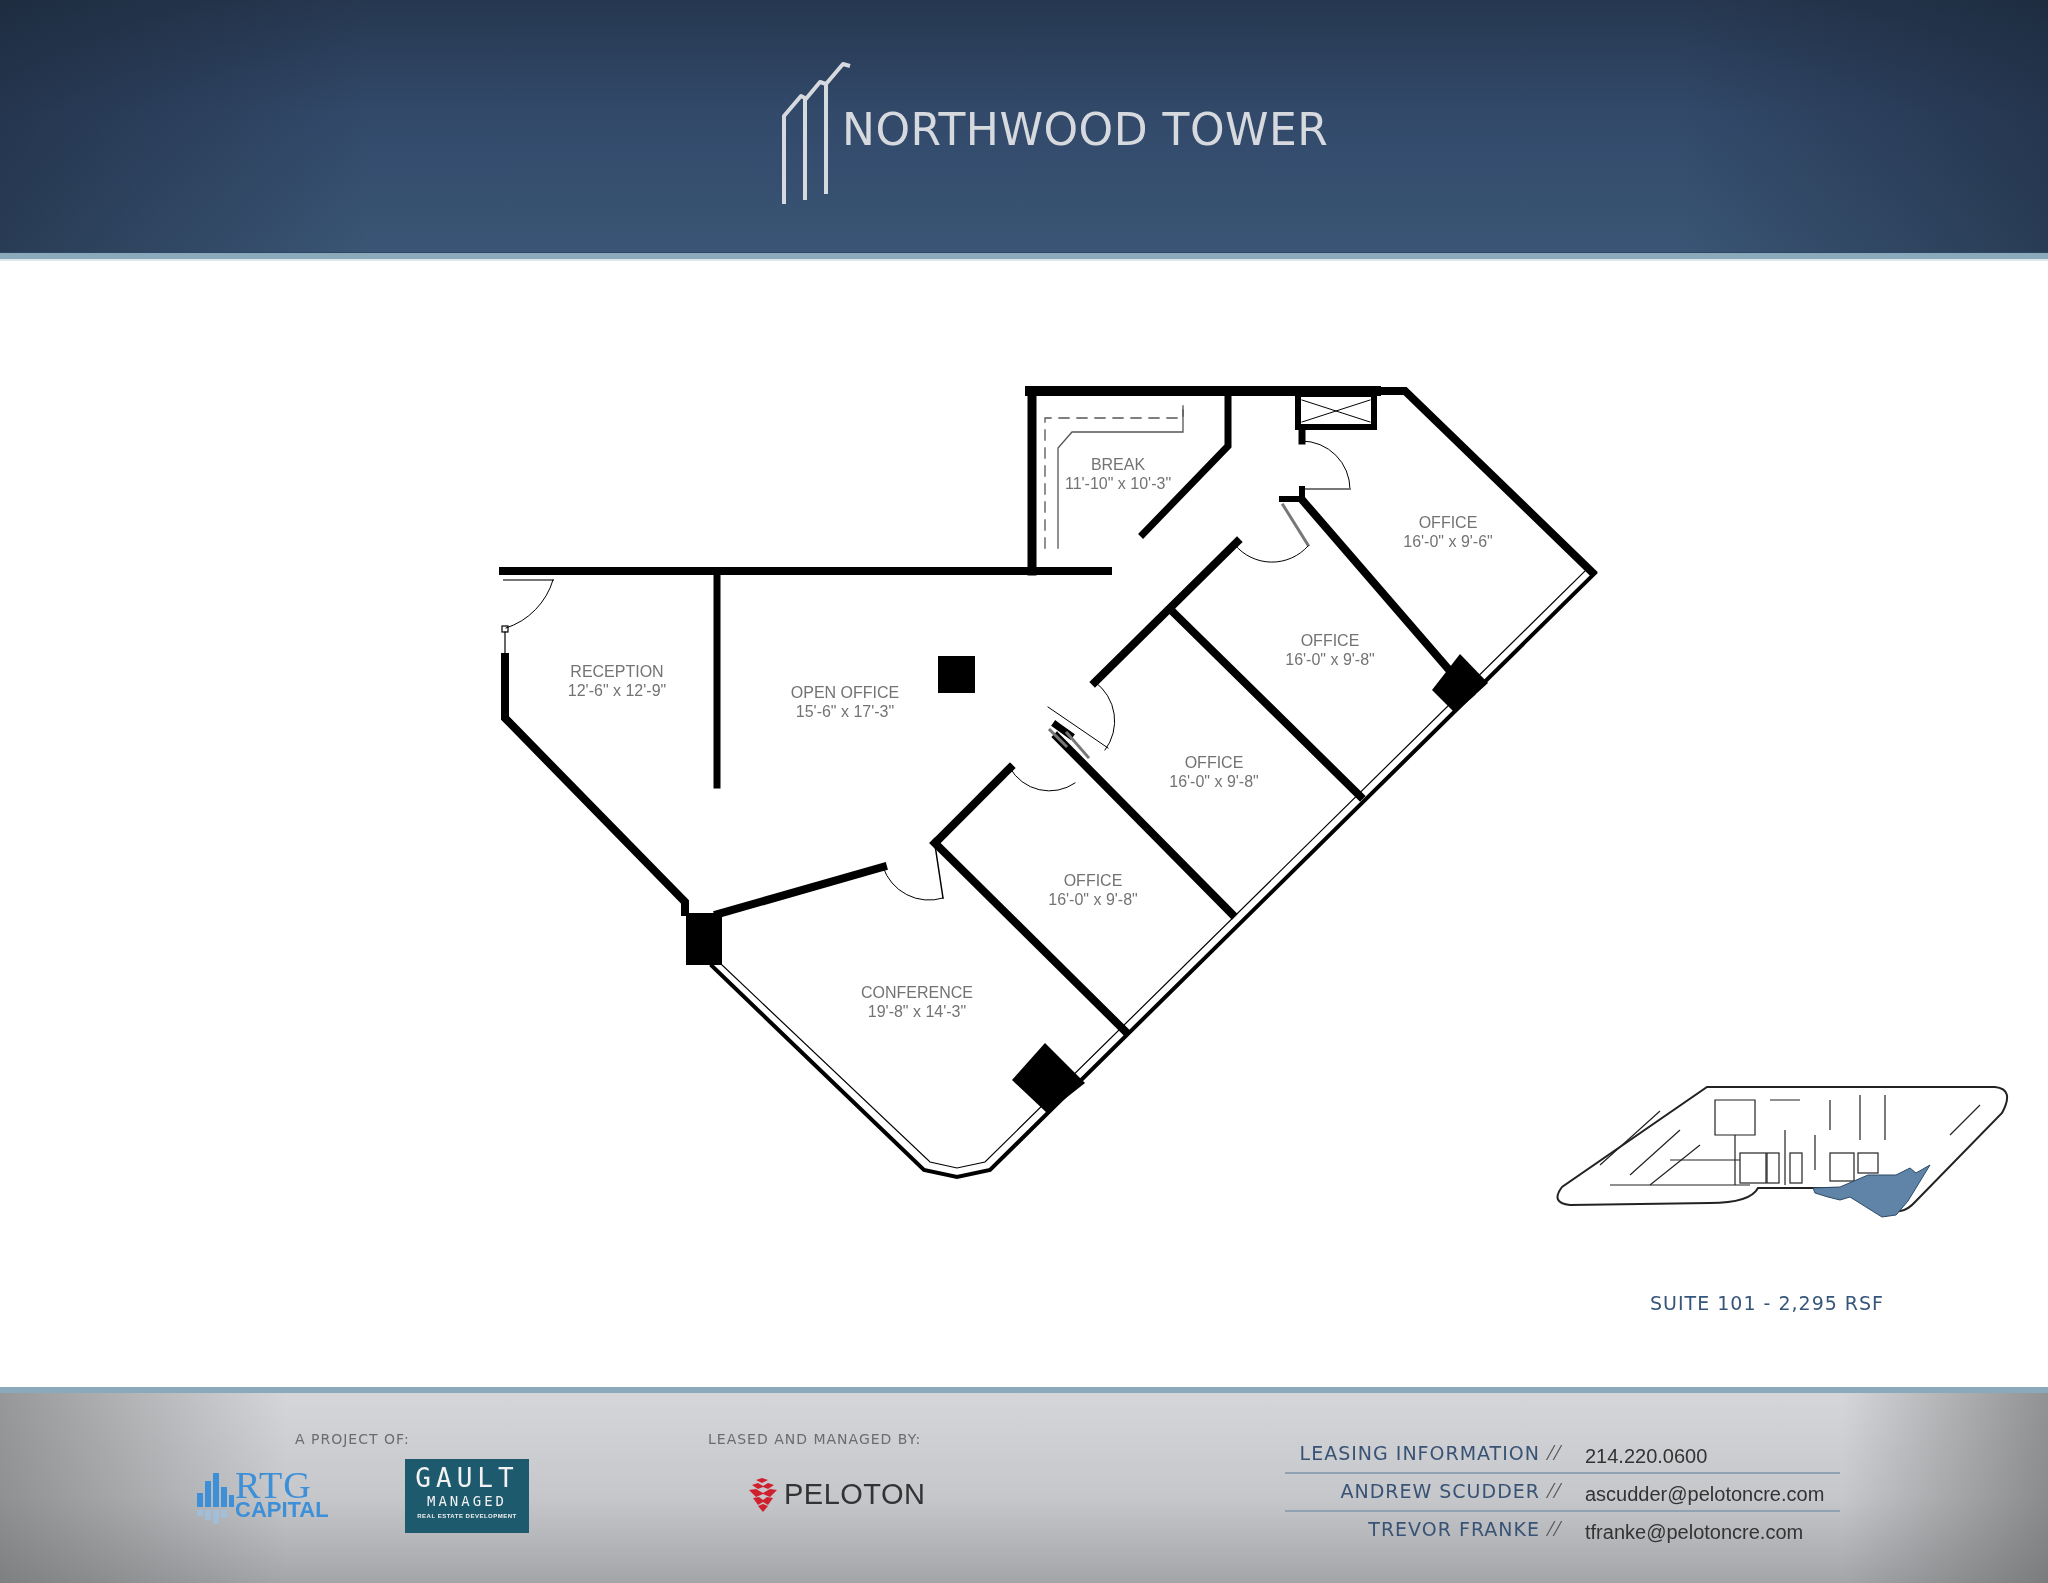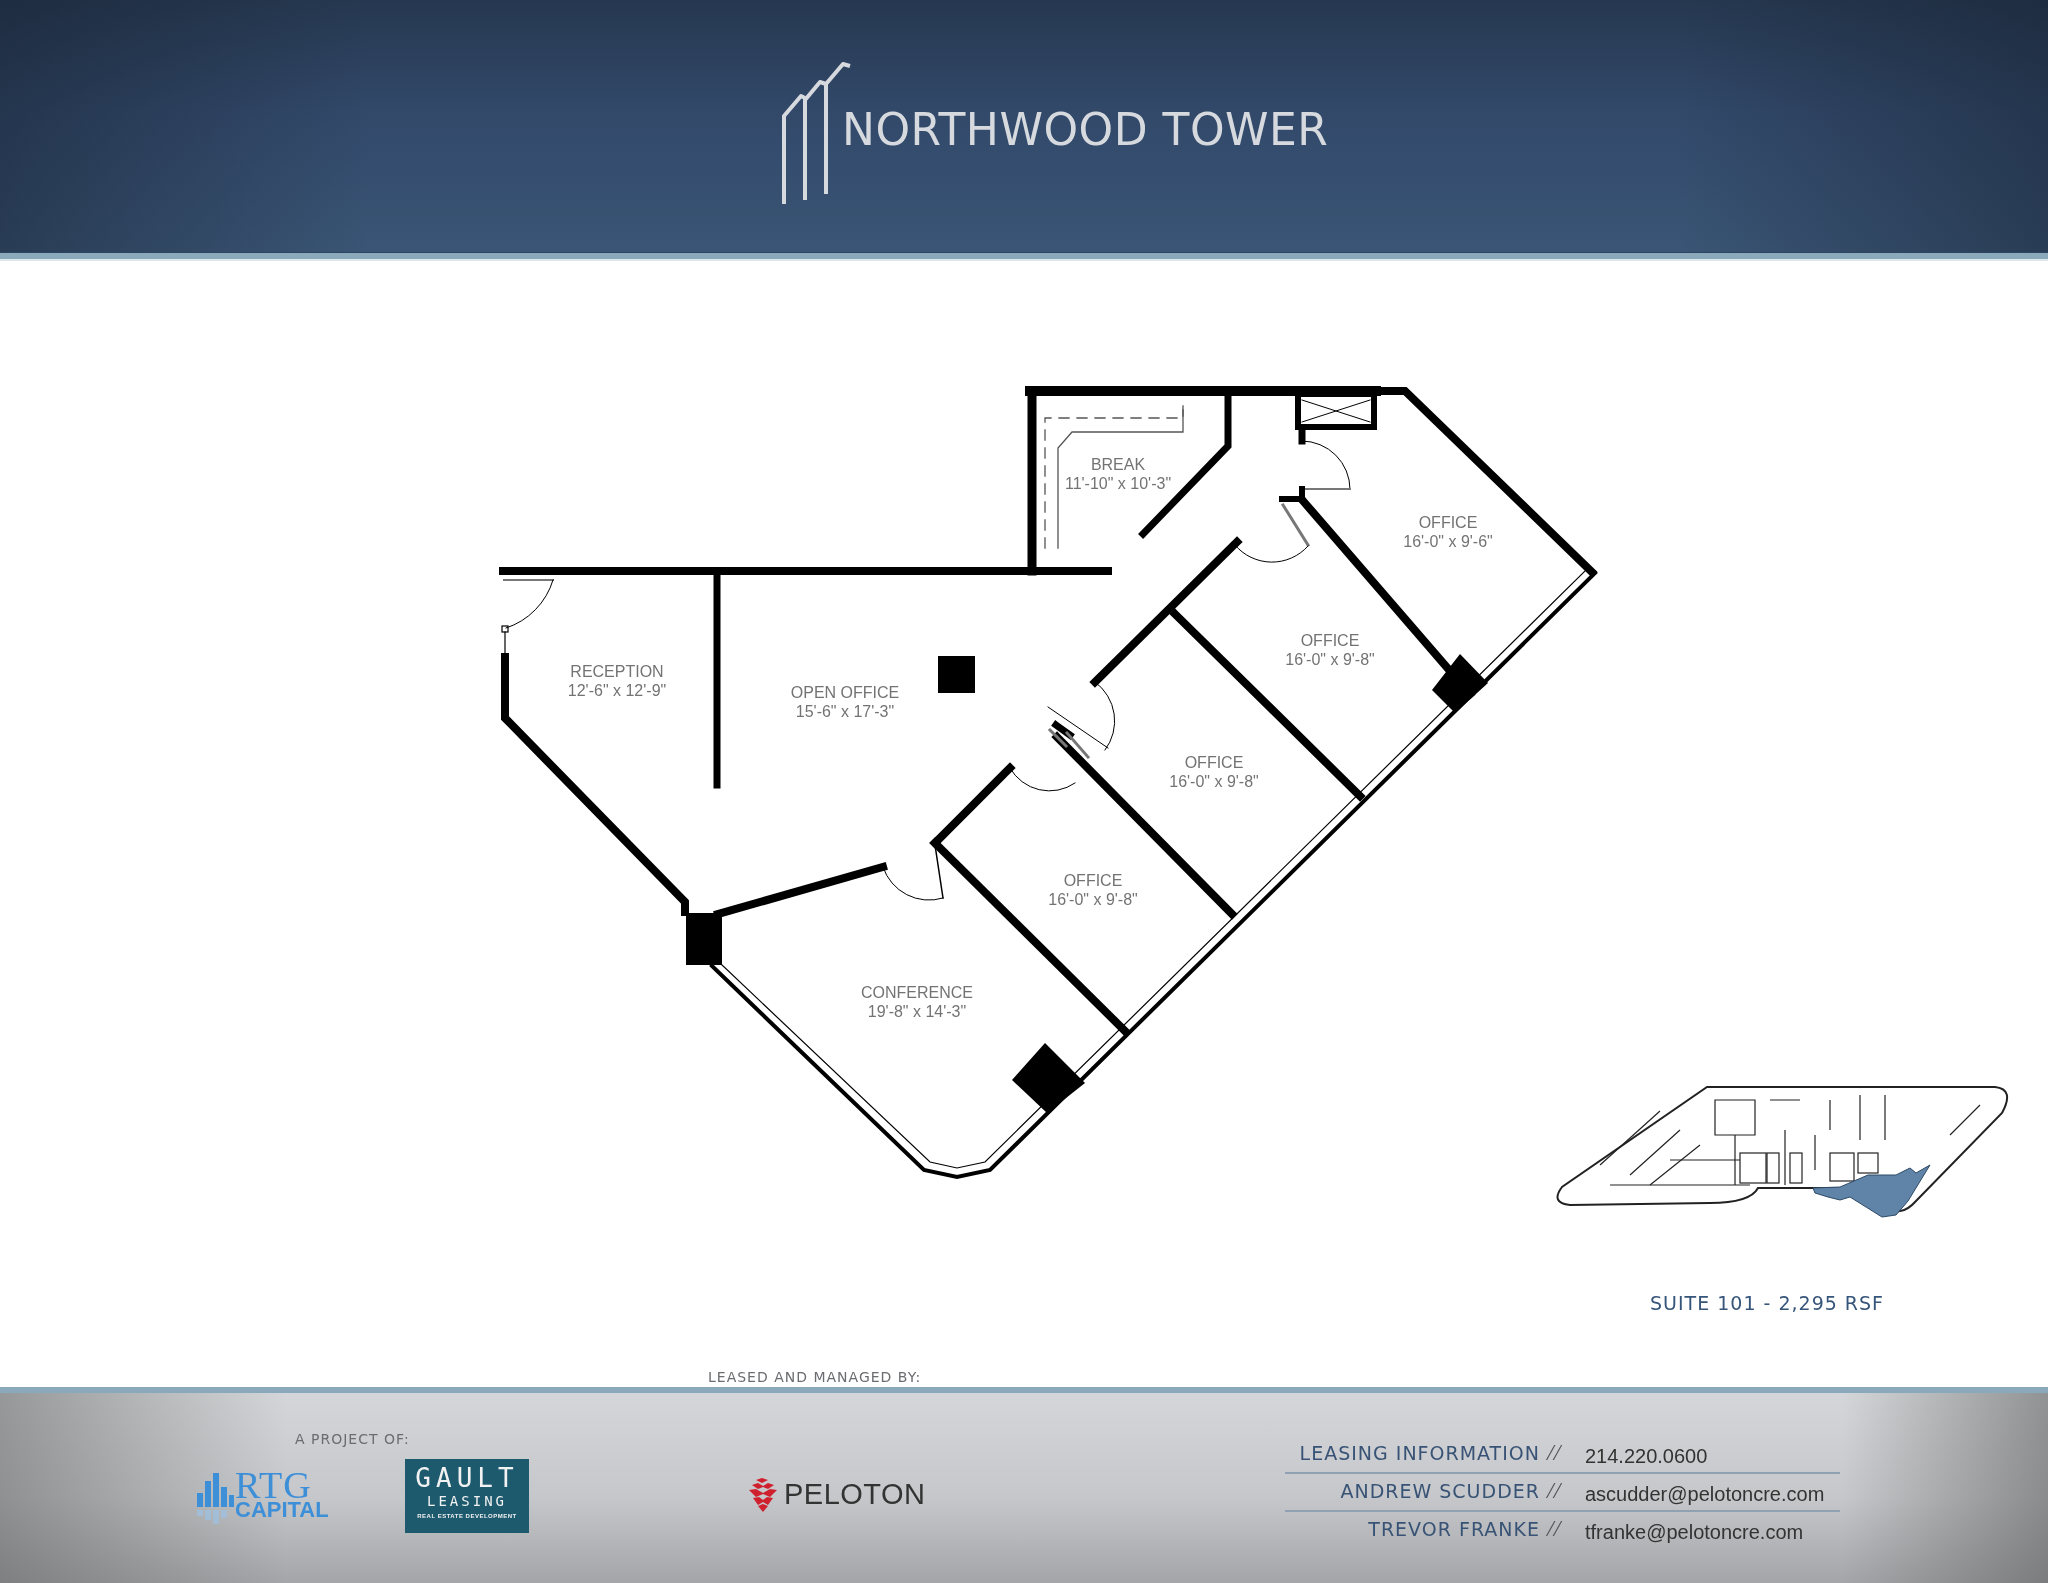--- a/index.html
+++ b/index.html
@@ -171,21 +171,21 @@
     <path d="M70 110 L210 110 M130 85 L200 85"></path>
   </g>
   <polygon points="273,113 300,112 328,100 356,100 370,93 376,98 390,90 368,126 356,140 342,142 310,122 300,125 288,122 275,118" fill="#5f84a8" stroke="#2d4a66" stroke-width="1"></polygon>
 </svg>
 <div class="suite-caption">SUITE 101 - 2,295 RSF</div>
 
 <div class="footer-rule"></div>
 <div class="footer"></div>
 
 <div class="f-label" style="left:295px; top:1431px;">A PROJECT OF:</div>
-<div class="f-label" style="left:708px; top:1369px;">LEASED AND MANAGED BY:</div>
+<div class="f-label" style="left:708px; top:1431px;">LEASED AND MANAGED BY:</div>
 
 <div class="rtg">
   <svg width="40" height="56" viewBox="0 0 40 56" style="position:absolute;left:0;top:6px;">
     <g fill="#3d8fd8">
       <rect x="2" y="22" width="6" height="14"></rect>
         <rect x="10" y="10" width="6" height="26"></rect>
       <rect x="18" y="2" width="6" height="34"></rect>
         <rect x="26" y="16" width="6" height="20"></rect>
       <rect x="34" y="24" width="5" height="12"></rect>
     </g>
@@ -195,21 +195,21 @@
       <rect x="18" y="39" width="6" height="14"></rect>
         <rect x="26" y="39" width="6" height="8"></rect>
     </g>
   </svg>
   <div class="rtg-big">RTG</div>
   <div class="rtg-small">CAPITAL</div>
 </div>
 
 <div class="gault">
   <div class="g1">GAULT</div>
-  <div class="g2">LEASING</div>
+  <div class="g2">MANAGED</div>
   <div class="g3">REAL ESTATE DEVELOPMENT</div>
 </div>
 
 <div class="peloton">
   <svg width="30" height="34" viewBox="0 0 30 34" style="position:absolute;left:0;top:0;">
     <g fill="#d0202e">
       <path d="M8 2 L14 0 L20 2 L14 5 Z"></path>
       <path d="M4 7 L10 5 L15 8 L20 5 L26 7 L20 11 L15 9 L10 11 Z"></path>
       <path d="M1 12 L8 11 L15 15 L22 11 L29 12 L22 19 L15 16 L8 19 Z"></path>
       <path d="M5 20 L11 19 L15 22 L19 19 L25 20 L20 27 L15 24 L10 27 Z"></path>

